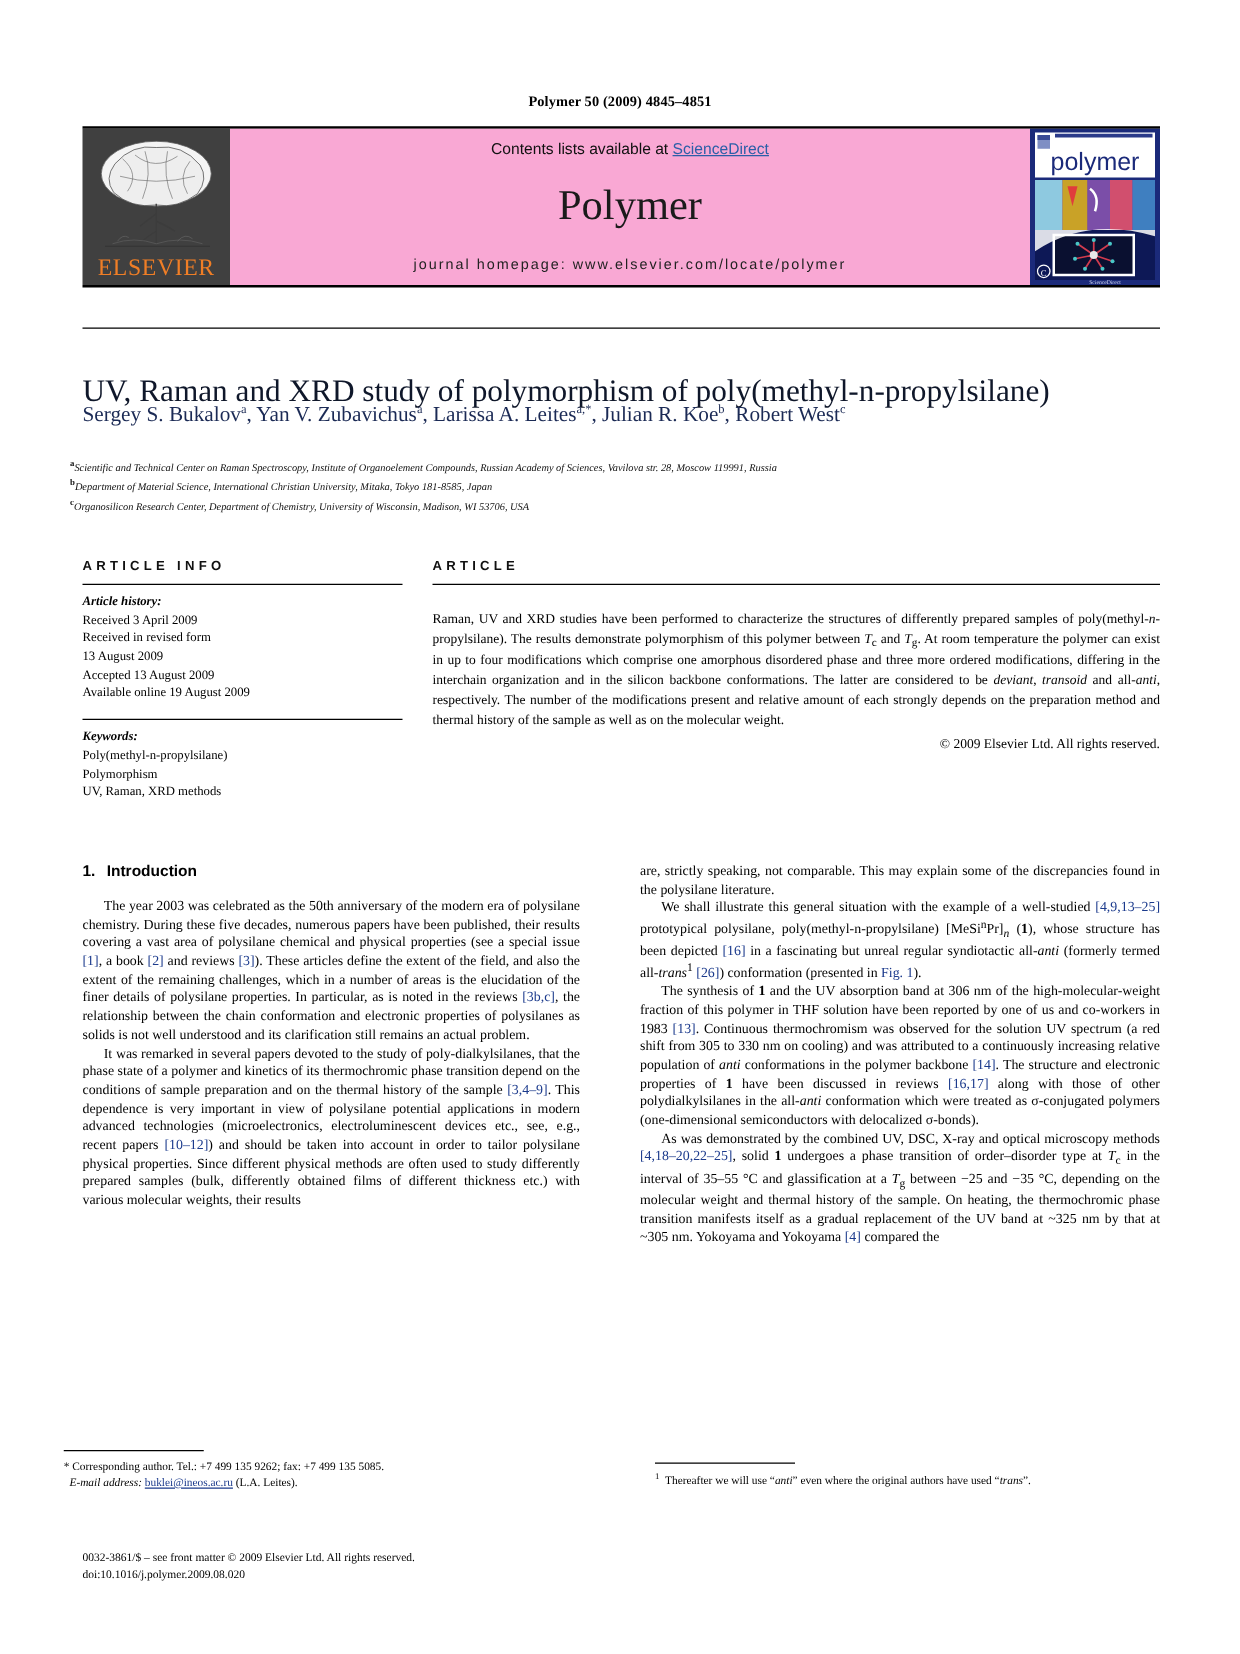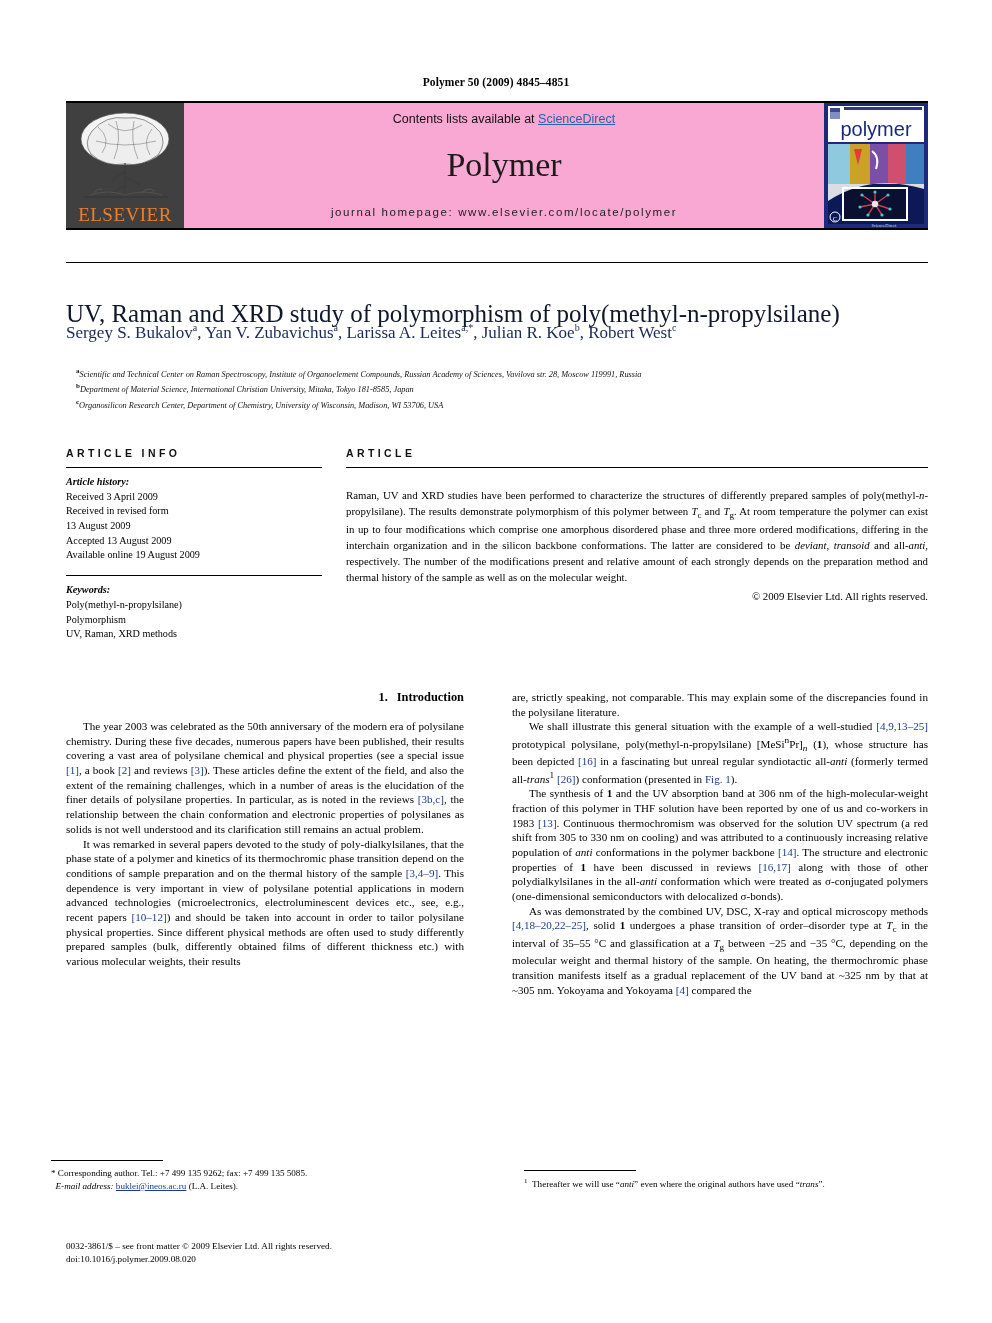--- a/index.html
+++ b/index.html
@@ -64,21 +64,21 @@
     position:absolute; left:66px; top:283px; width:880px;
     font-size:25px; font-weight:400; line-height:1.15; color:#0f172a;
     font-family:"Liberation Serif", serif;
   }
   .authors {
     position:absolute; left:66px; top:322px; width:880px;
     font-size:17px; color:#1b2a55; font-family:"Liberation Serif", serif;
   }
   .authors sup { font-size:10px; color:#1b2a55; }
   .affils {
-    position:absolute; left:76px; top:366px; width:880px;
+    position:absolute; left:56px; top:366px; width:880px;
     font-size:8.3px; font-style:italic; line-height:1.52; color:#111;
   }
   .affils sup { font-size:7px; font-style:normal; font-weight:bold; }
 
   
   .info-col { position:absolute; left:66px; top:447px; width:256px; }
   .abs-col  { position:absolute; left:346px; top:447px; width:582px; }
 
   .sec-head {
     font-family:"Liberation Sans", sans-serif; font-weight:bold;
@@ -88,21 +88,21 @@
   .info-body { font-size:10.2px; line-height:1.44; }
   .info-body .lbl { font-style:italic; font-weight:bold; }
   .info-gap { height:12px; }
   .abs-body { font-size:10.8px; line-height:1.47; text-align:justify;margin-top:20px; }
   .abs-body i { font-style:italic; }
   .copyline { text-align:right; margin-top:3px; }
 
   
   .body-left  { position:absolute; left:66px;  top:690px; width:398px; }
   .body-right { position:absolute; left:512px; top:690px; width:416px; }
-  .h1 { font-size:12.4px; font-weight:bold; margin:0 0 14px 0; font-family:Liberation Serif, serif;text-align:right; }
+  .h1 { font-size:12.4px; font-weight:bold; margin:0 0 14px 0; font-family:Liberation Sans, sans-serif; }
   .h1 .num { margin-right:9px; }
   p.bd {
     font-size:11.1px; line-height:1.325; text-align:justify;
     margin:0; text-indent:17px; hyphens:none;
   }
   p.bd.cont { text-indent:0; }
   .ref { color:#1b3a8c; }
 
   
   .fn-left { position:absolute; left:51px; top:1160px; width:398px; }

